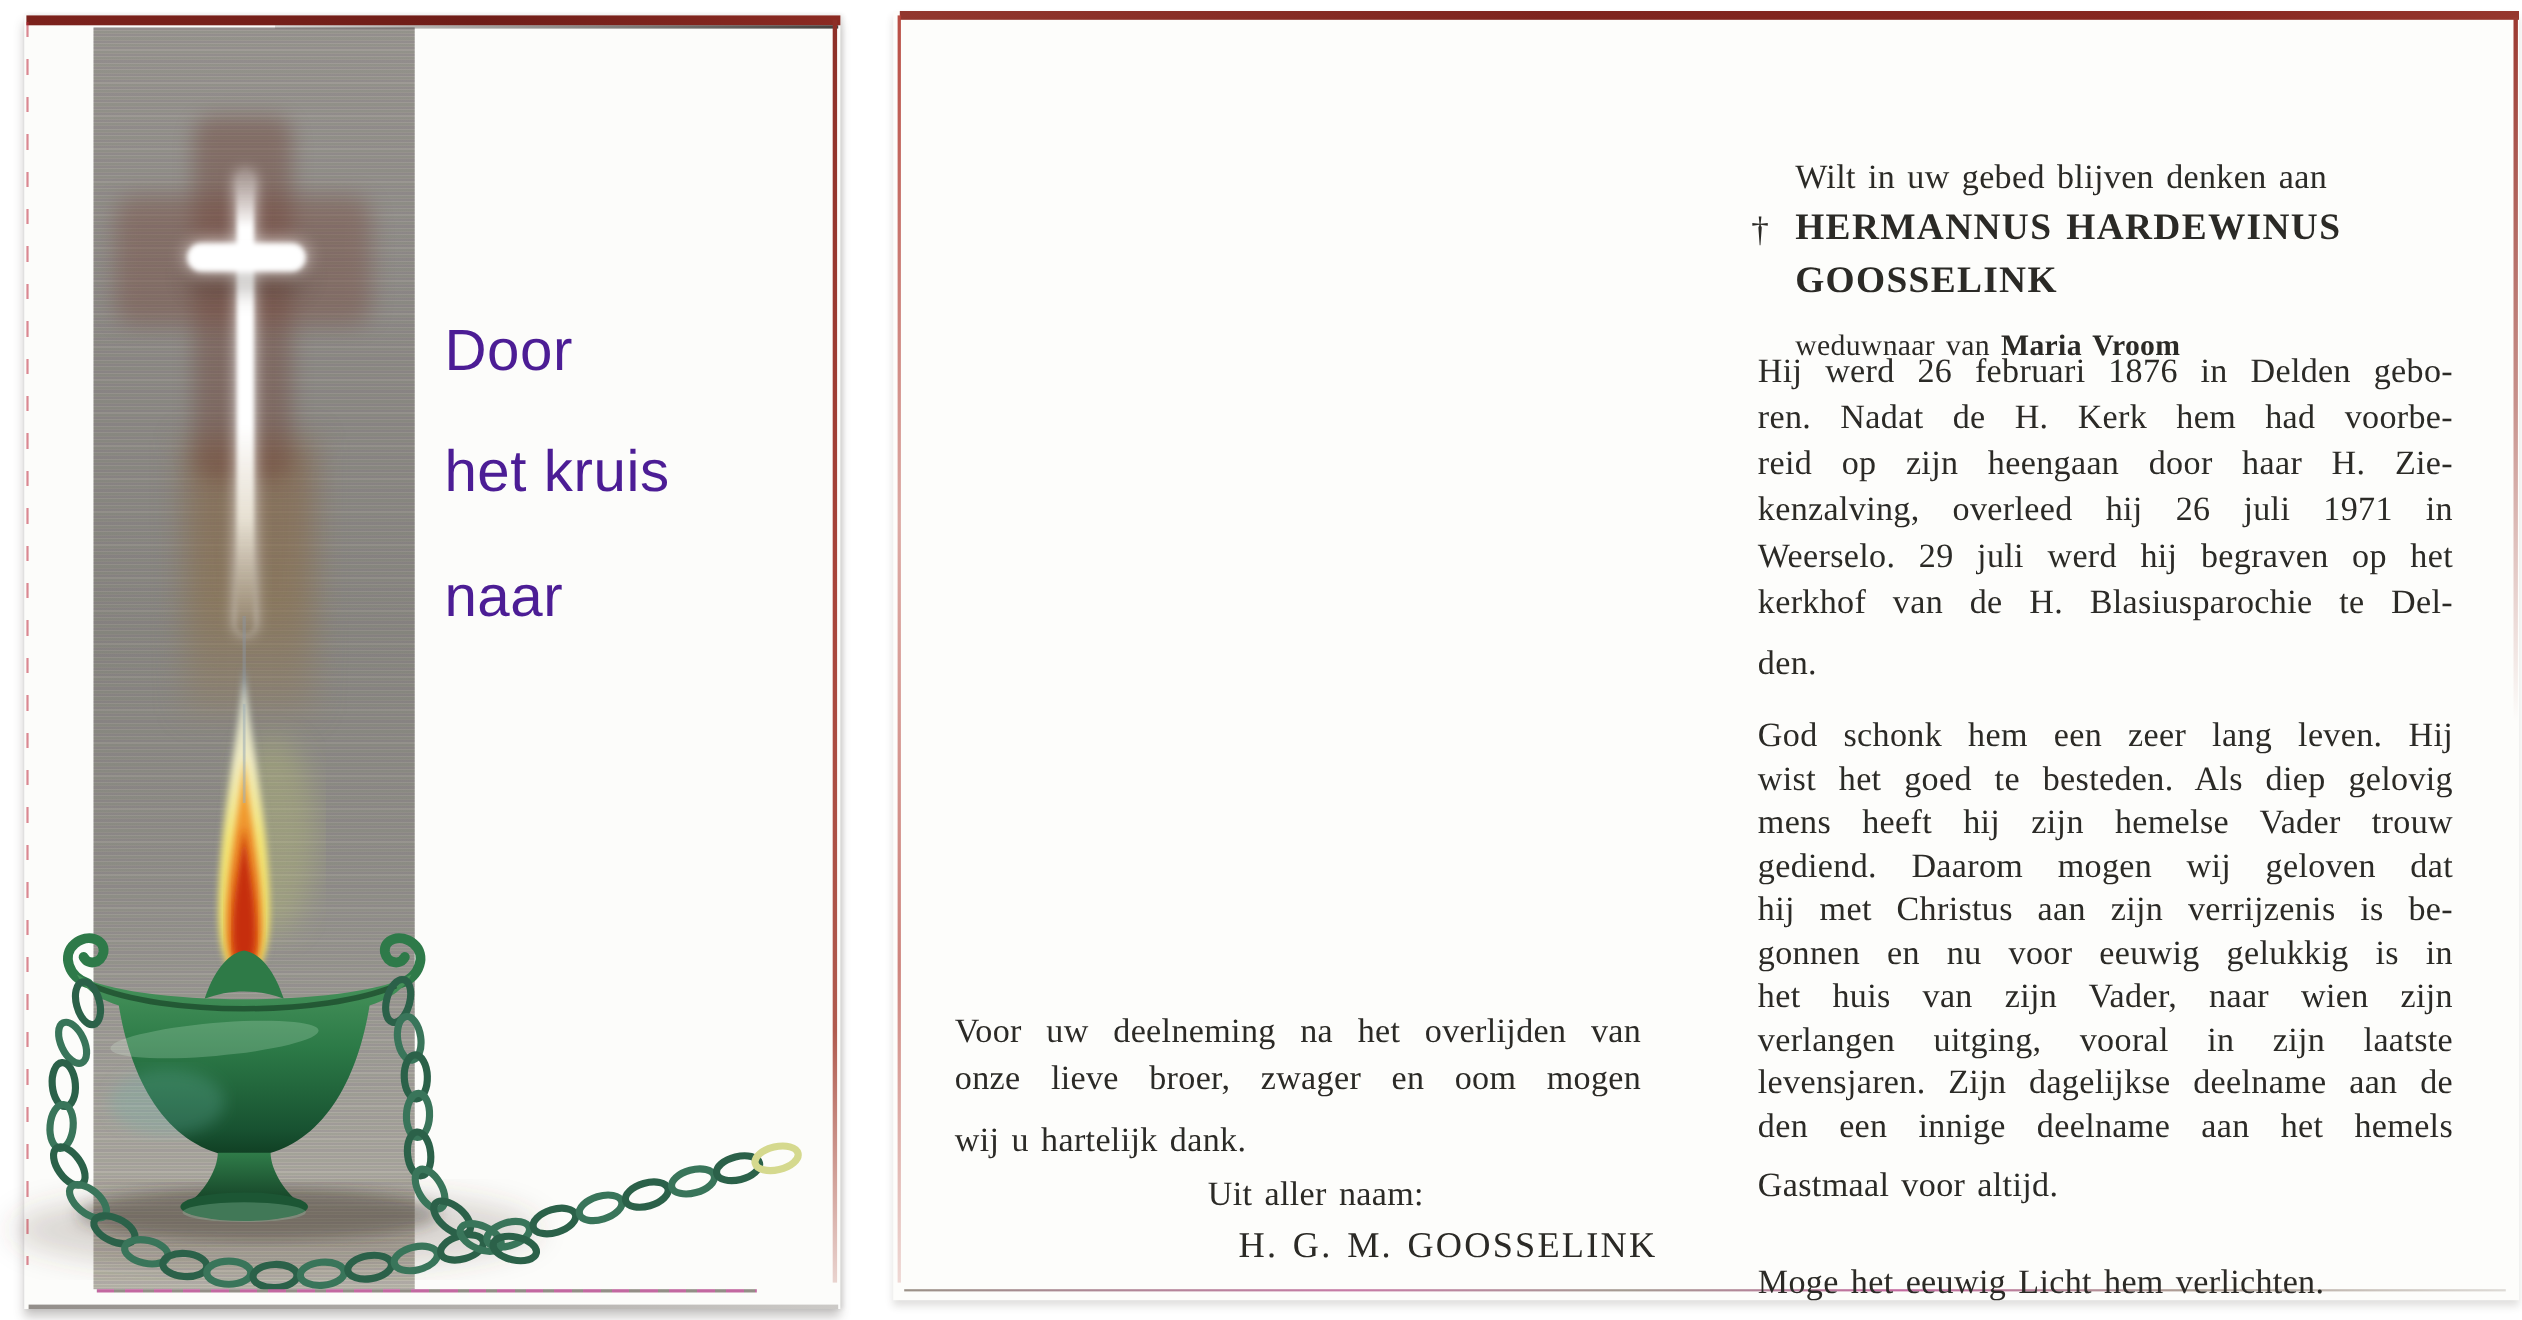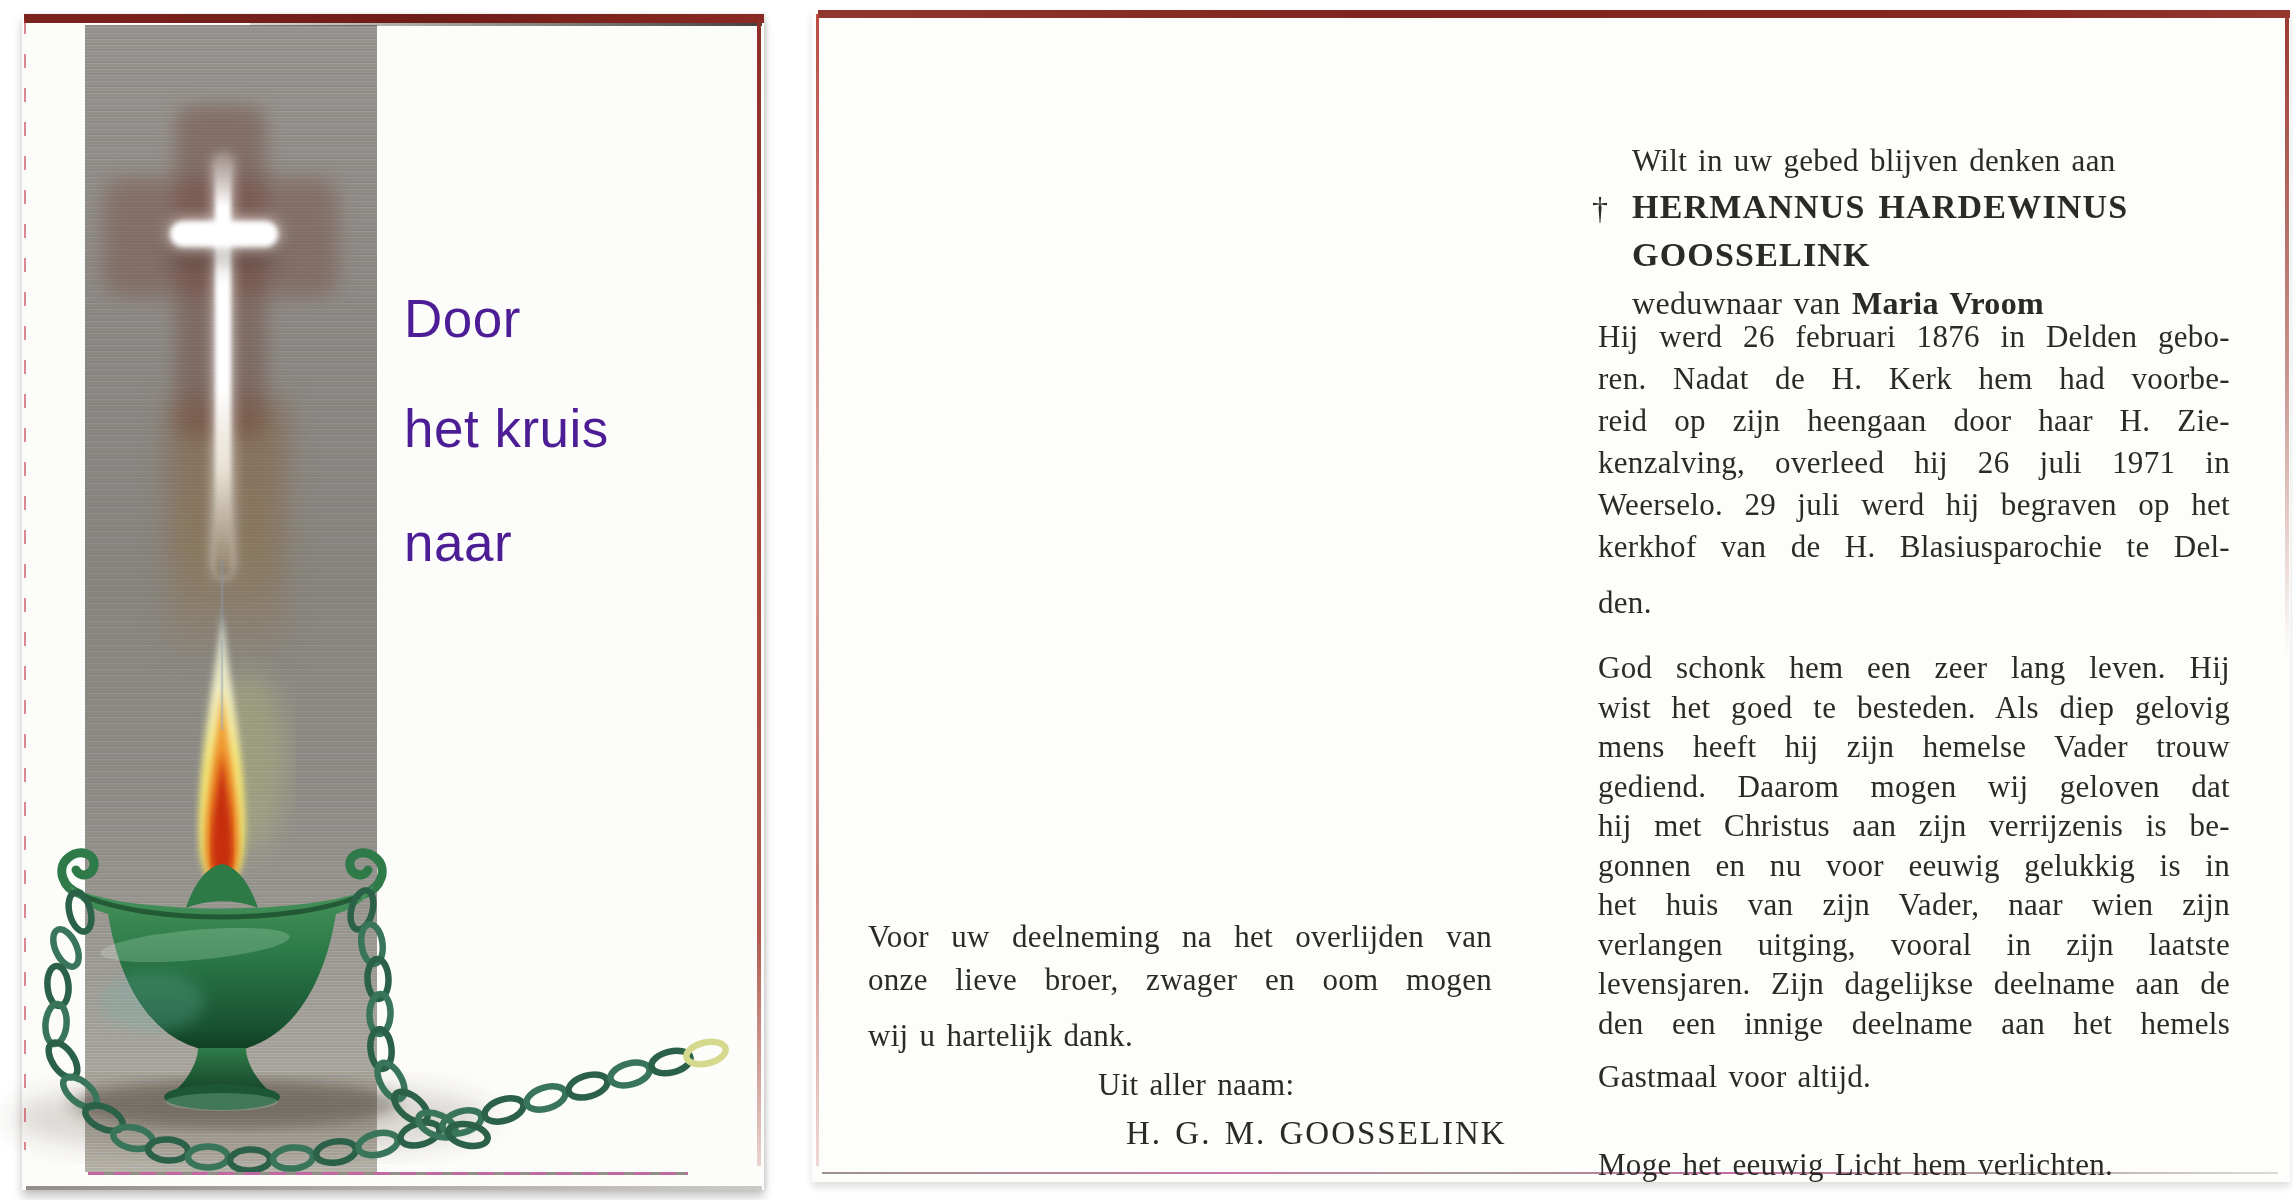--- a/index.html
+++ b/index.html
@@ -51,21 +51,21 @@
 
   
   .motto{position:absolute;left:404px;font-family:"Liberation Sans","DejaVu Sans",sans-serif;
          font-size:53px;color:#4c1d95;letter-spacing:.5px;white-space:nowrap;}
 
   
   .ser{position:absolute;font-size:31px;line-height:42px;letter-spacing:.3px;word-spacing:3px;}
   #blk-header{left:1632px;top:140px;width:610px;}
   #blk-header .l-intro{height:46px;font-size:31px;}
   #blk-header .l-name{height:48px;font-size:34px;font-weight:bold;letter-spacing:1.2px;position:relative;}
-  #blk-header .l-rel{height:44px;font-size:32px;}
+  #blk-header .l-rel{height:44px;font-size:27px;margin-top:11px;}
   #dagger{position:absolute;left:-40px;top:1px;font-weight:400;font-size:32px;}
   .bold{font-weight:bold;}
   #blk-para1{left:1598px;top:316px;width:632px;}
   #blk-para2{left:1598px;top:648px;width:632px;line-height:39.5px;}
   #blk-moge{left:1598px;top:1144px;width:660px;white-space:nowrap;}
   #blk-condolence{left:868px;top:916px;width:624px;line-height:42.5px;}
   #blk-uit{left:1062px;top:1064px;white-space:nowrap;margin-left:36px;}
   #blk-sig{left:1126px;top:1112px;font-size:33px;letter-spacing:2px;white-space:nowrap;}
   .jpara > div{text-align:justify;text-align-last:justify;}
   .jpara > div:last-child{text-align-last:left;margin-top:14px;}

